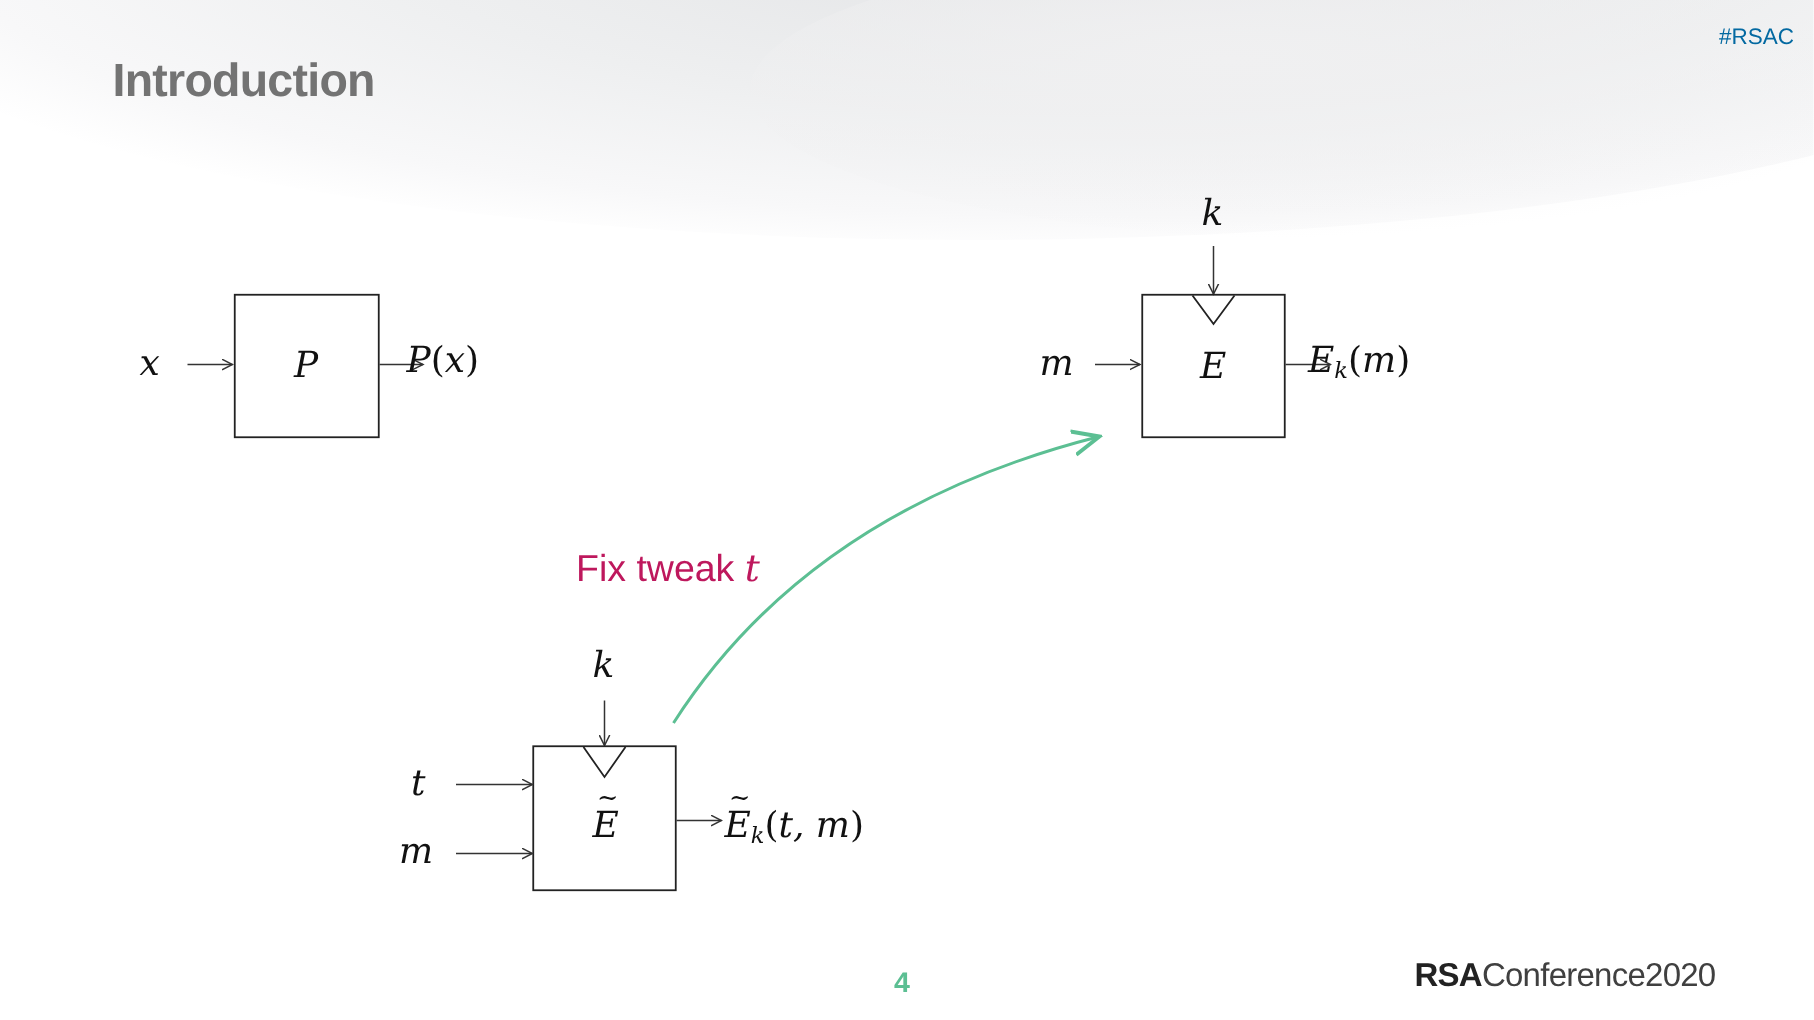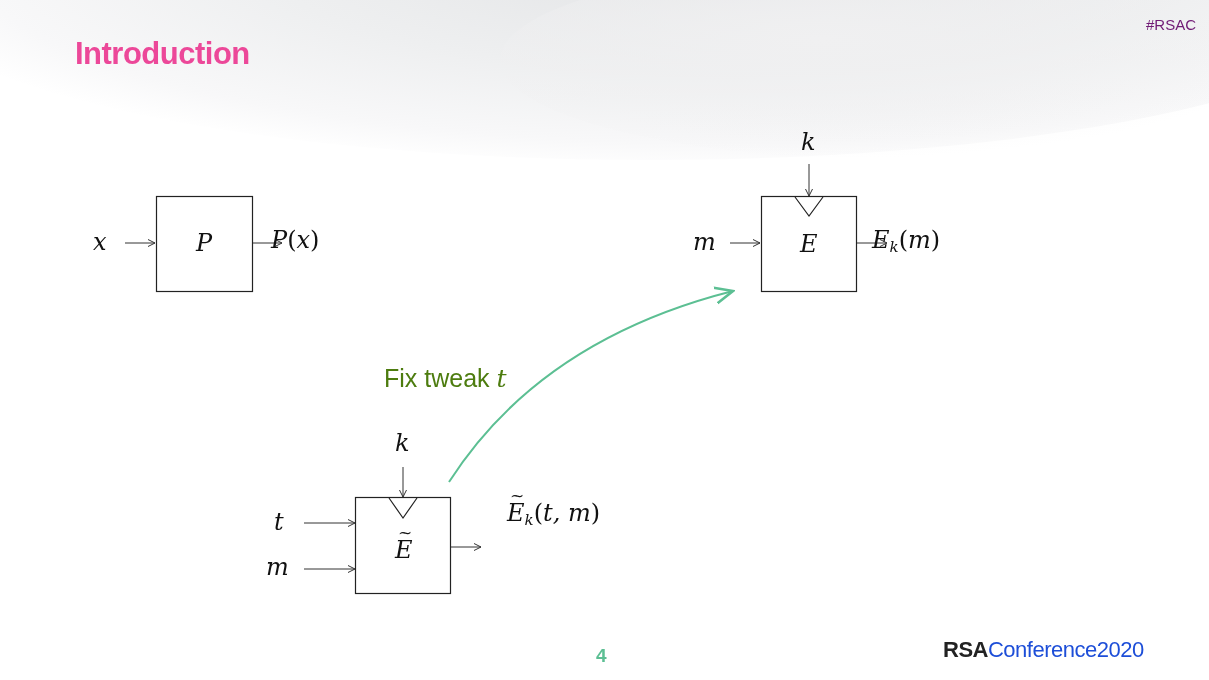--- a/index.html
+++ b/index.html
@@ -14,47 +14,47 @@
     background: radial-gradient(ellipse at 55% 40%, #e2e3e5 0%, #eeeff0 40%, #f8f8f9 65%, rgba(255,255,255,0) 75%);
   }
   .swoosh2 {
     position: absolute; left: 500px; top: -40px; width: 800px; height: 200px;
     border-radius: 50%;
     background: radial-gradient(ellipse at 40% 40%, #f0f0f1 0%, rgba(255,255,255,0) 70%);
   }
   .title {
     position: absolute; left: 75px; top: 36px;
     font-family: "Liberation Sans", sans-serif; font-weight: bold;
-    font-size: 31px; color: #ec4899; letter-spacing: -0.5px;
+    font-size: 31px; color: #737373; letter-spacing: -0.5px;
   }
   .hashtag {
     position: absolute; right: 13px; top: 16px;
-    font-family: "Liberation Sans", sans-serif; font-size: 15px; color: #701a75;
+    font-family: "Liberation Sans", sans-serif; font-size: 15px; color: #0369a1;
   }
   .page-num {
     position: absolute; left: 596px; top: 645px;
     font-family: "Liberation Sans", sans-serif; font-weight: bold;
     font-size: 19px; color: #5cbf93;
   }
   .footer-logo {
     position: absolute; left: 943px; top: 637px;
     font-family: "Liberation Sans", sans-serif; font-weight: bold;
     font-size: 22px; color: #222; letter-spacing: -0.5px;
   }
-  .footer-logo .light { font-weight: normal; color: #1d4ed8; }
+  .footer-logo .light { font-weight: normal; color: #404040; }
   svg.diagram { position: absolute; left: 0; top: 0; }
   .mlabel {
     position: absolute; font-family: "DejaVu Serif", serif; font-style: italic;
     font-size: 24px; color: #111; white-space: nowrap;
   }
   .mlabel .up { font-style: normal; }
   .mlabel sub { font-size: 15px; vertical-align: -4px; }
   .tlabel {
     position: absolute; font-family: "Liberation Sans", sans-serif;
-    font-size: 25px; color: #4d7c0f; white-space: nowrap;
+    font-size: 25px; color: #be185d; white-space: nowrap;
   }
   .tlabel i { font-family: "DejaVu Serif", serif; }
   .tilde { position: relative; display: inline-block; }
   .tilde::before {
     content: "~"; position: absolute; left: 3px; top: -14px;
     font-size: 17px; font-style: normal;
   }
 </style>
 </head>
 <body>
@@ -109,16 +109,16 @@
 <div class="mlabel" style="left:693px; top:228px;">m</div>
 <div class="mlabel" style="left:800px; top:230px;">E</div>
 <div class="mlabel" style="left:872px; top:226px;"><span>E</span><sub>k</sub><span class="up">(</span><span>m</span><span class="up">)</span></div>
 
 <div class="tlabel" style="left:384px; top:364px;"><span>Fix tweak </span><i>t</i></div>
 
 <div class="mlabel" style="left:395px; top:429px;">k</div>
 <div class="mlabel" style="left:274px; top:508px;">t</div>
 <div class="mlabel" style="left:266px; top:553px;">m</div>
 <div class="mlabel" style="left:395px; top:536px;"><span class="tilde">E</span></div>
-<div class="mlabel" style="left:483px; top:499px;margin-left:24px;"><span class="tilde">E</span><sub>k</sub><span class="up">(</span><span>t, m</span><span class="up">)</span></div>
+<div class="mlabel" style="left:483px; top:536px;"><span class="tilde">E</span><sub>k</sub><span class="up">(</span><span>t, m</span><span class="up">)</span></div>
 
 <div class="page-num">4</div>
 <div class="footer-logo"><span>RSA</span><span class="light">Conference2020</span></div>
 
 </body></html>

